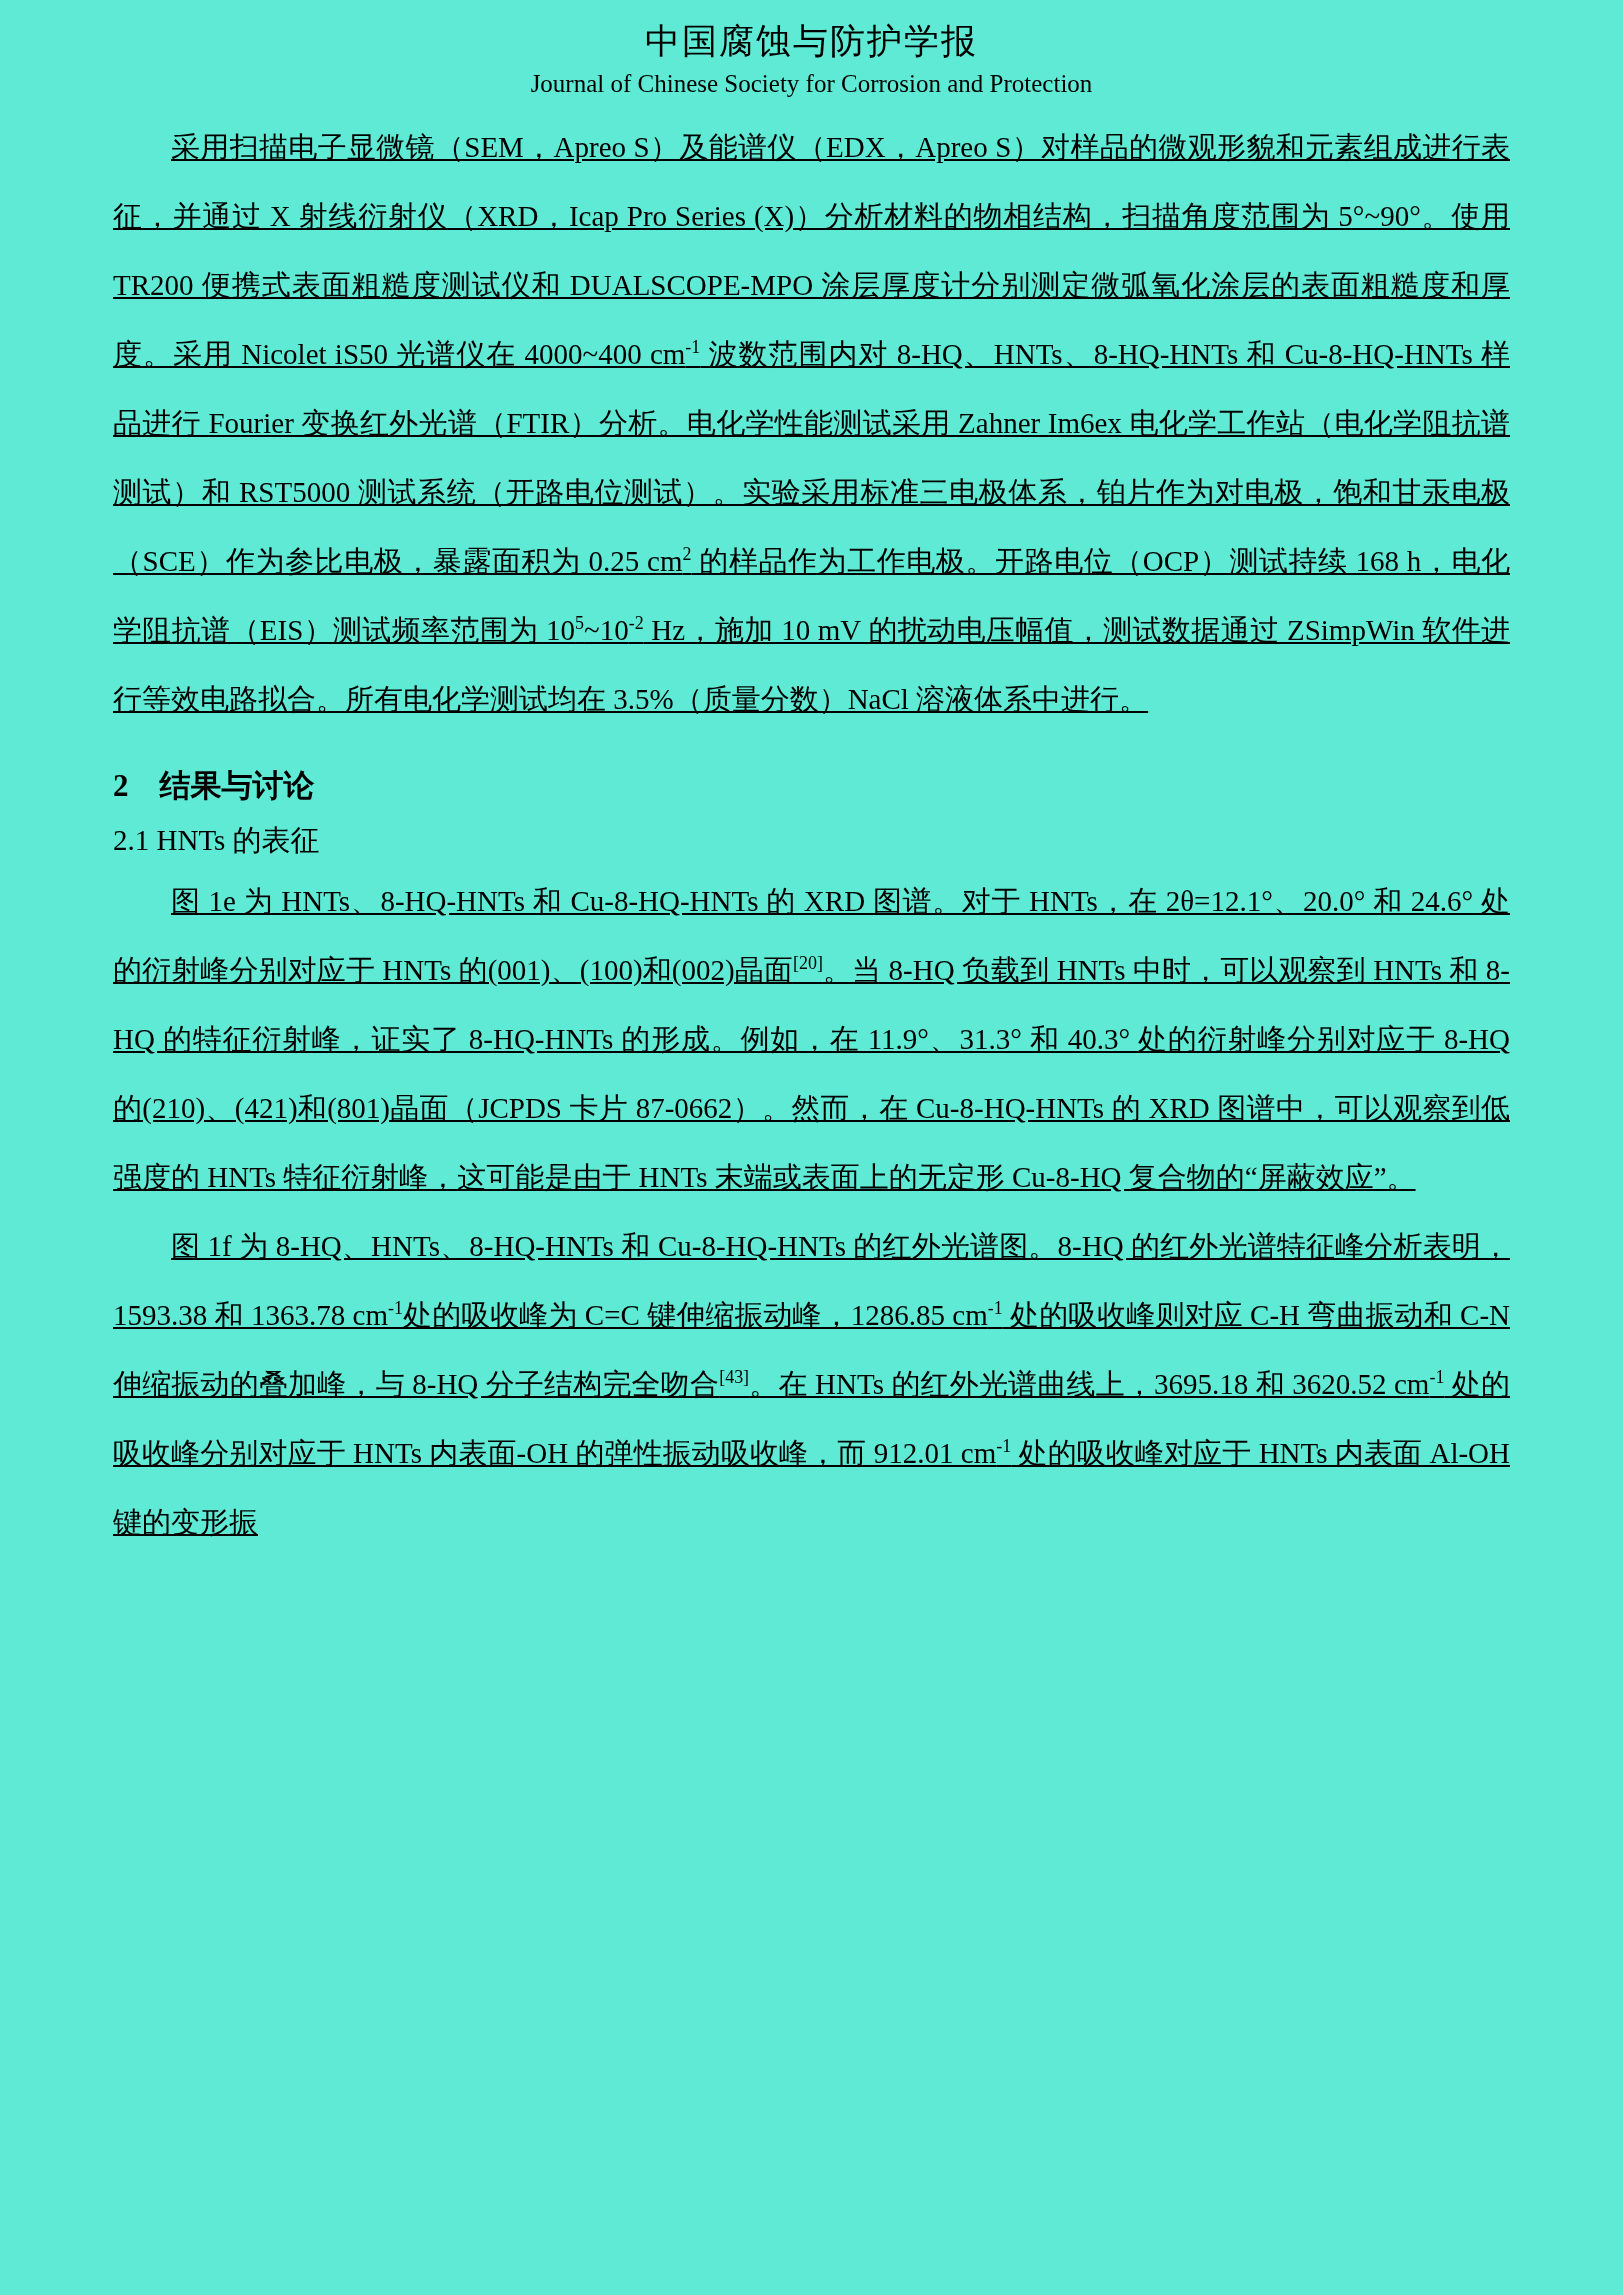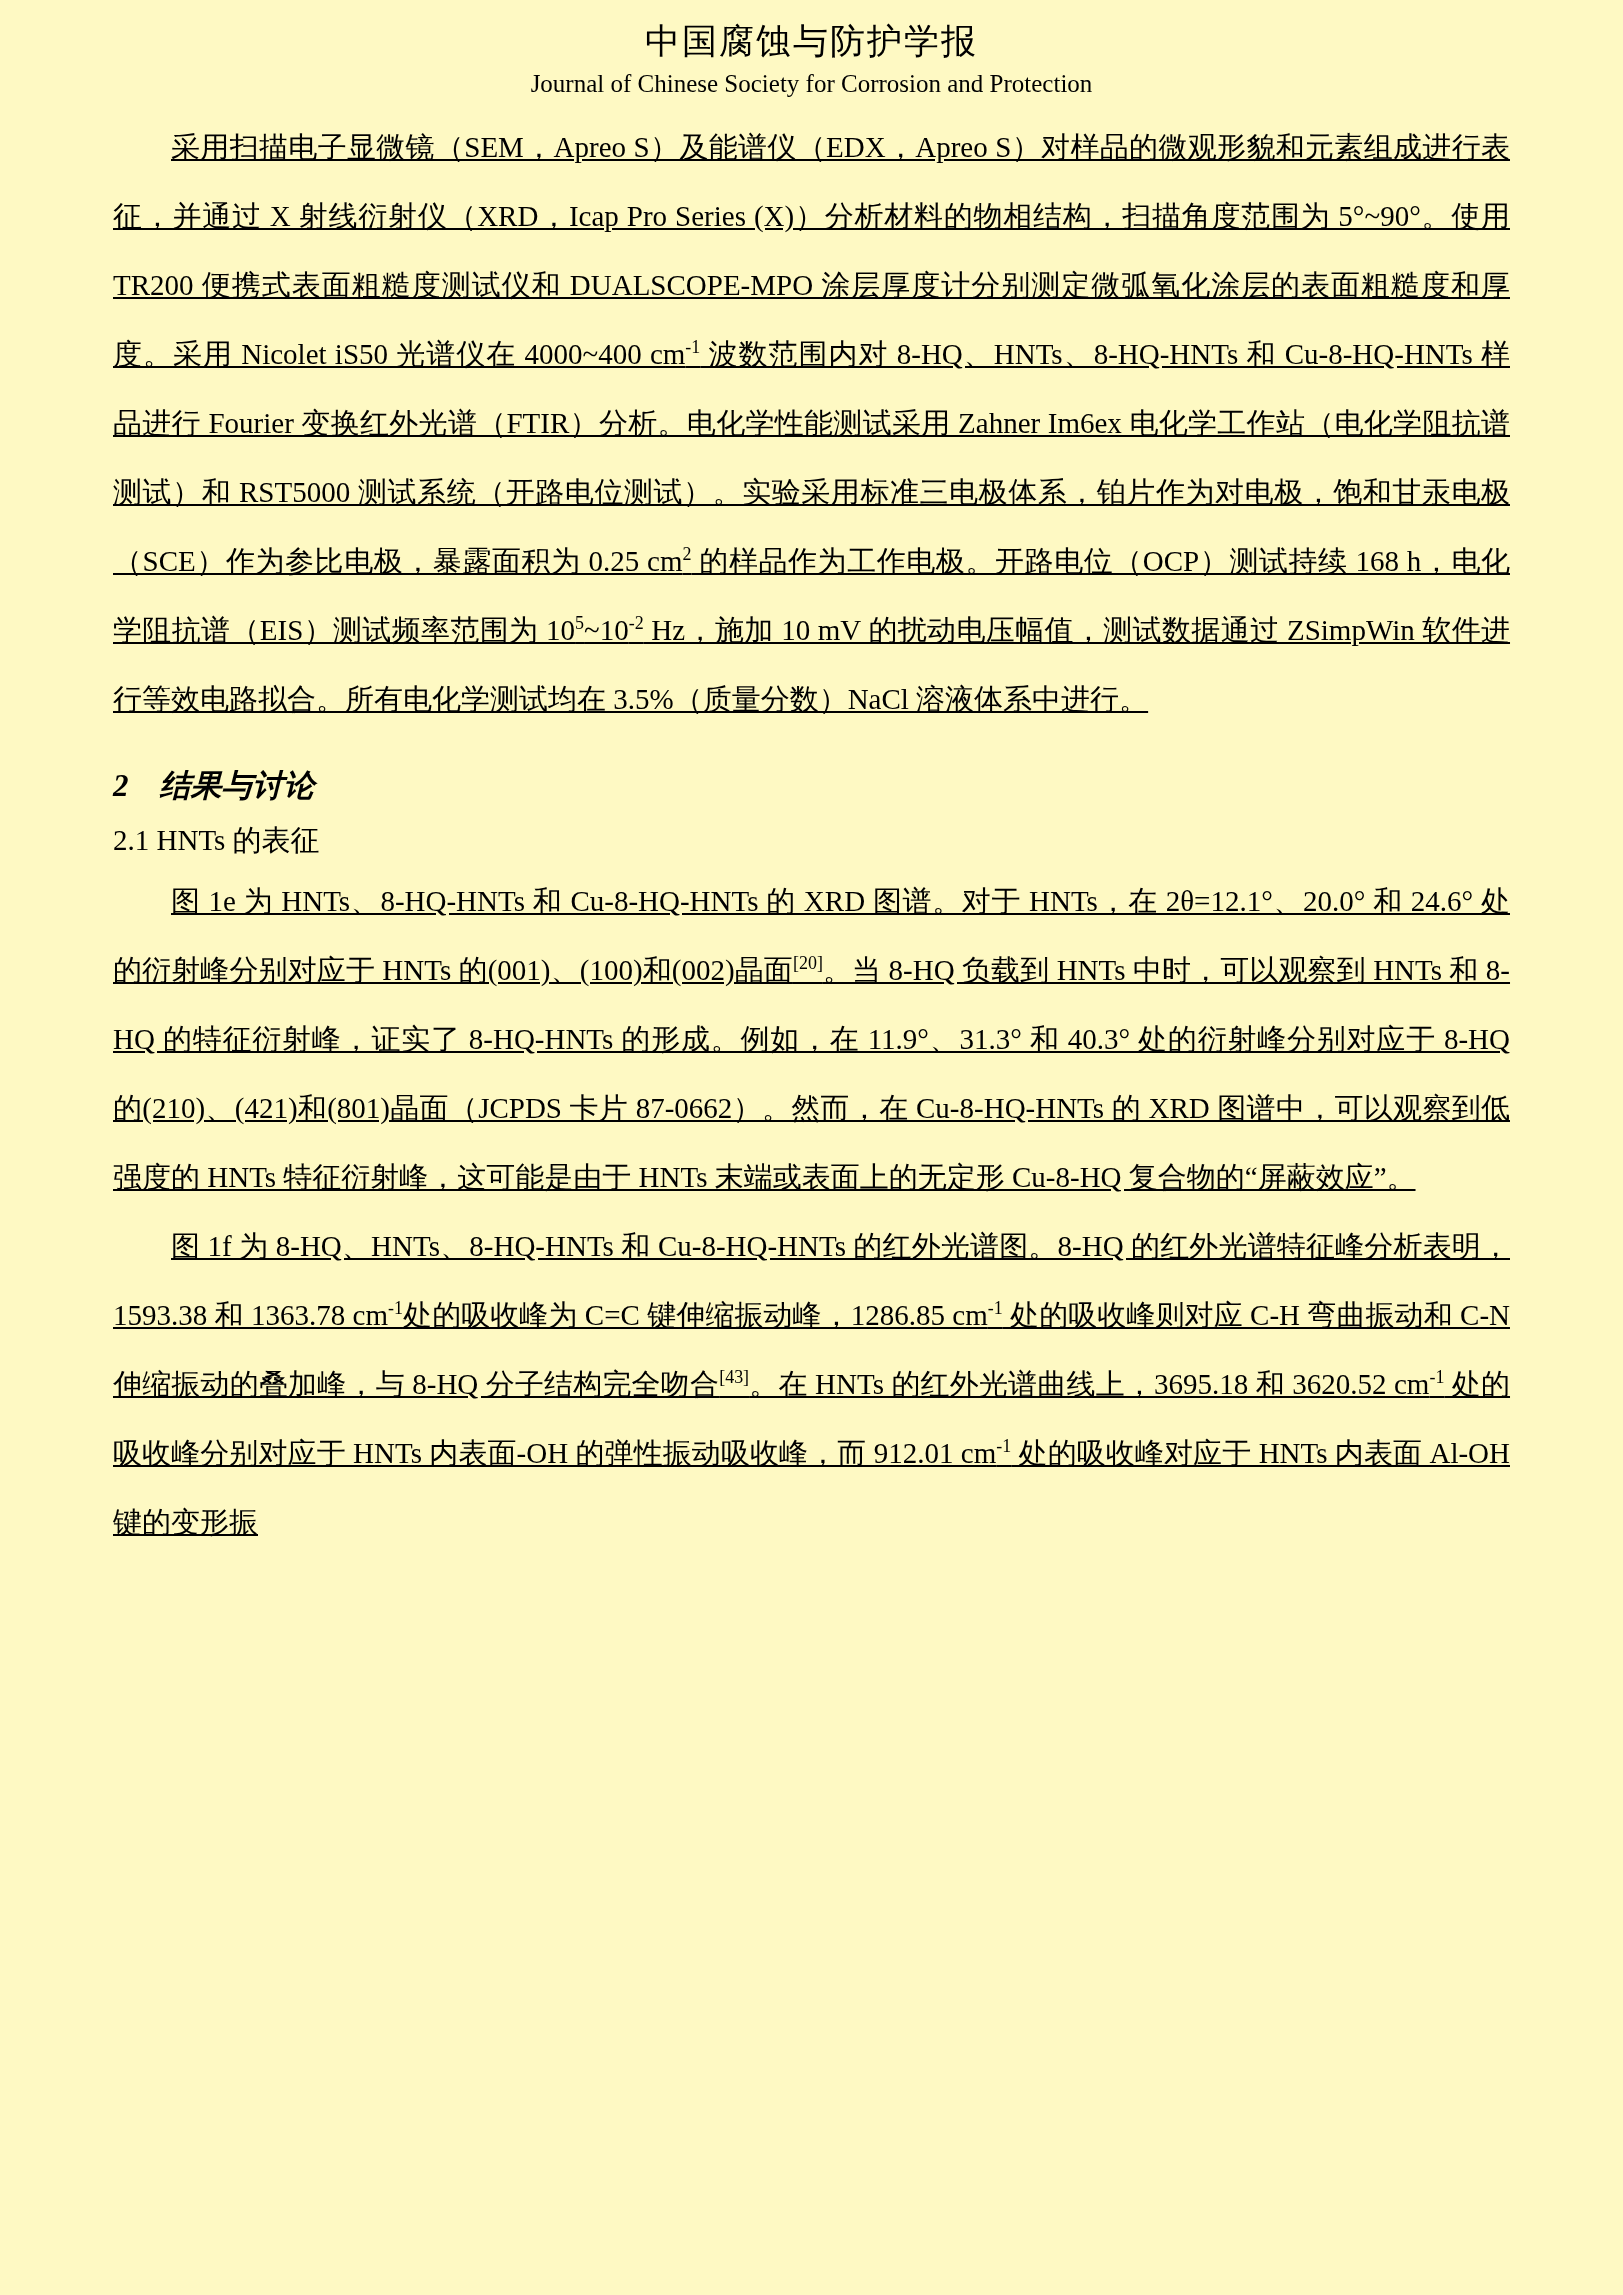--- a/index.html
+++ b/index.html
@@ -12,21 +12,21 @@
     height: 2295px;
     overflow: hidden;
     color: #000000;
     font-family: "Liberation Serif", "DejaVu Serif", serif;
   }
   .page {
     box-sizing: border-box;
     width: 1623px;
     height: 2295px;
     padding: 18.3px 113px 0 113px;
-    background: #fef9c3;
+    background: #5eead4;
   }
   .journal-header {
     text-align: center;
     margin-bottom: 11.8px;
   }
   .title-zh {
     font-size: 35px;
     line-height: 48px;
     letter-spacing: 2px;
     font-weight: normal;
@@ -43,21 +43,20 @@
     text-indent: 2em;
     margin: 0;
     word-break: break-word;
     text-decoration: underline;
   }
   h2.section-heading {
     font-size: 31px;
     line-height: 42px;
     font-weight: bold;
     margin: 31px 0 14.4px 0;
-    font-style: italic;
   }
   h3.subsection-heading {
     font-size: 29px;
     line-height: 39px;
     font-weight: normal;
     margin: 11.8px 0 6.5px 0;
   }
   sup {
     font-size: 0.62em;
     line-height: 0;

